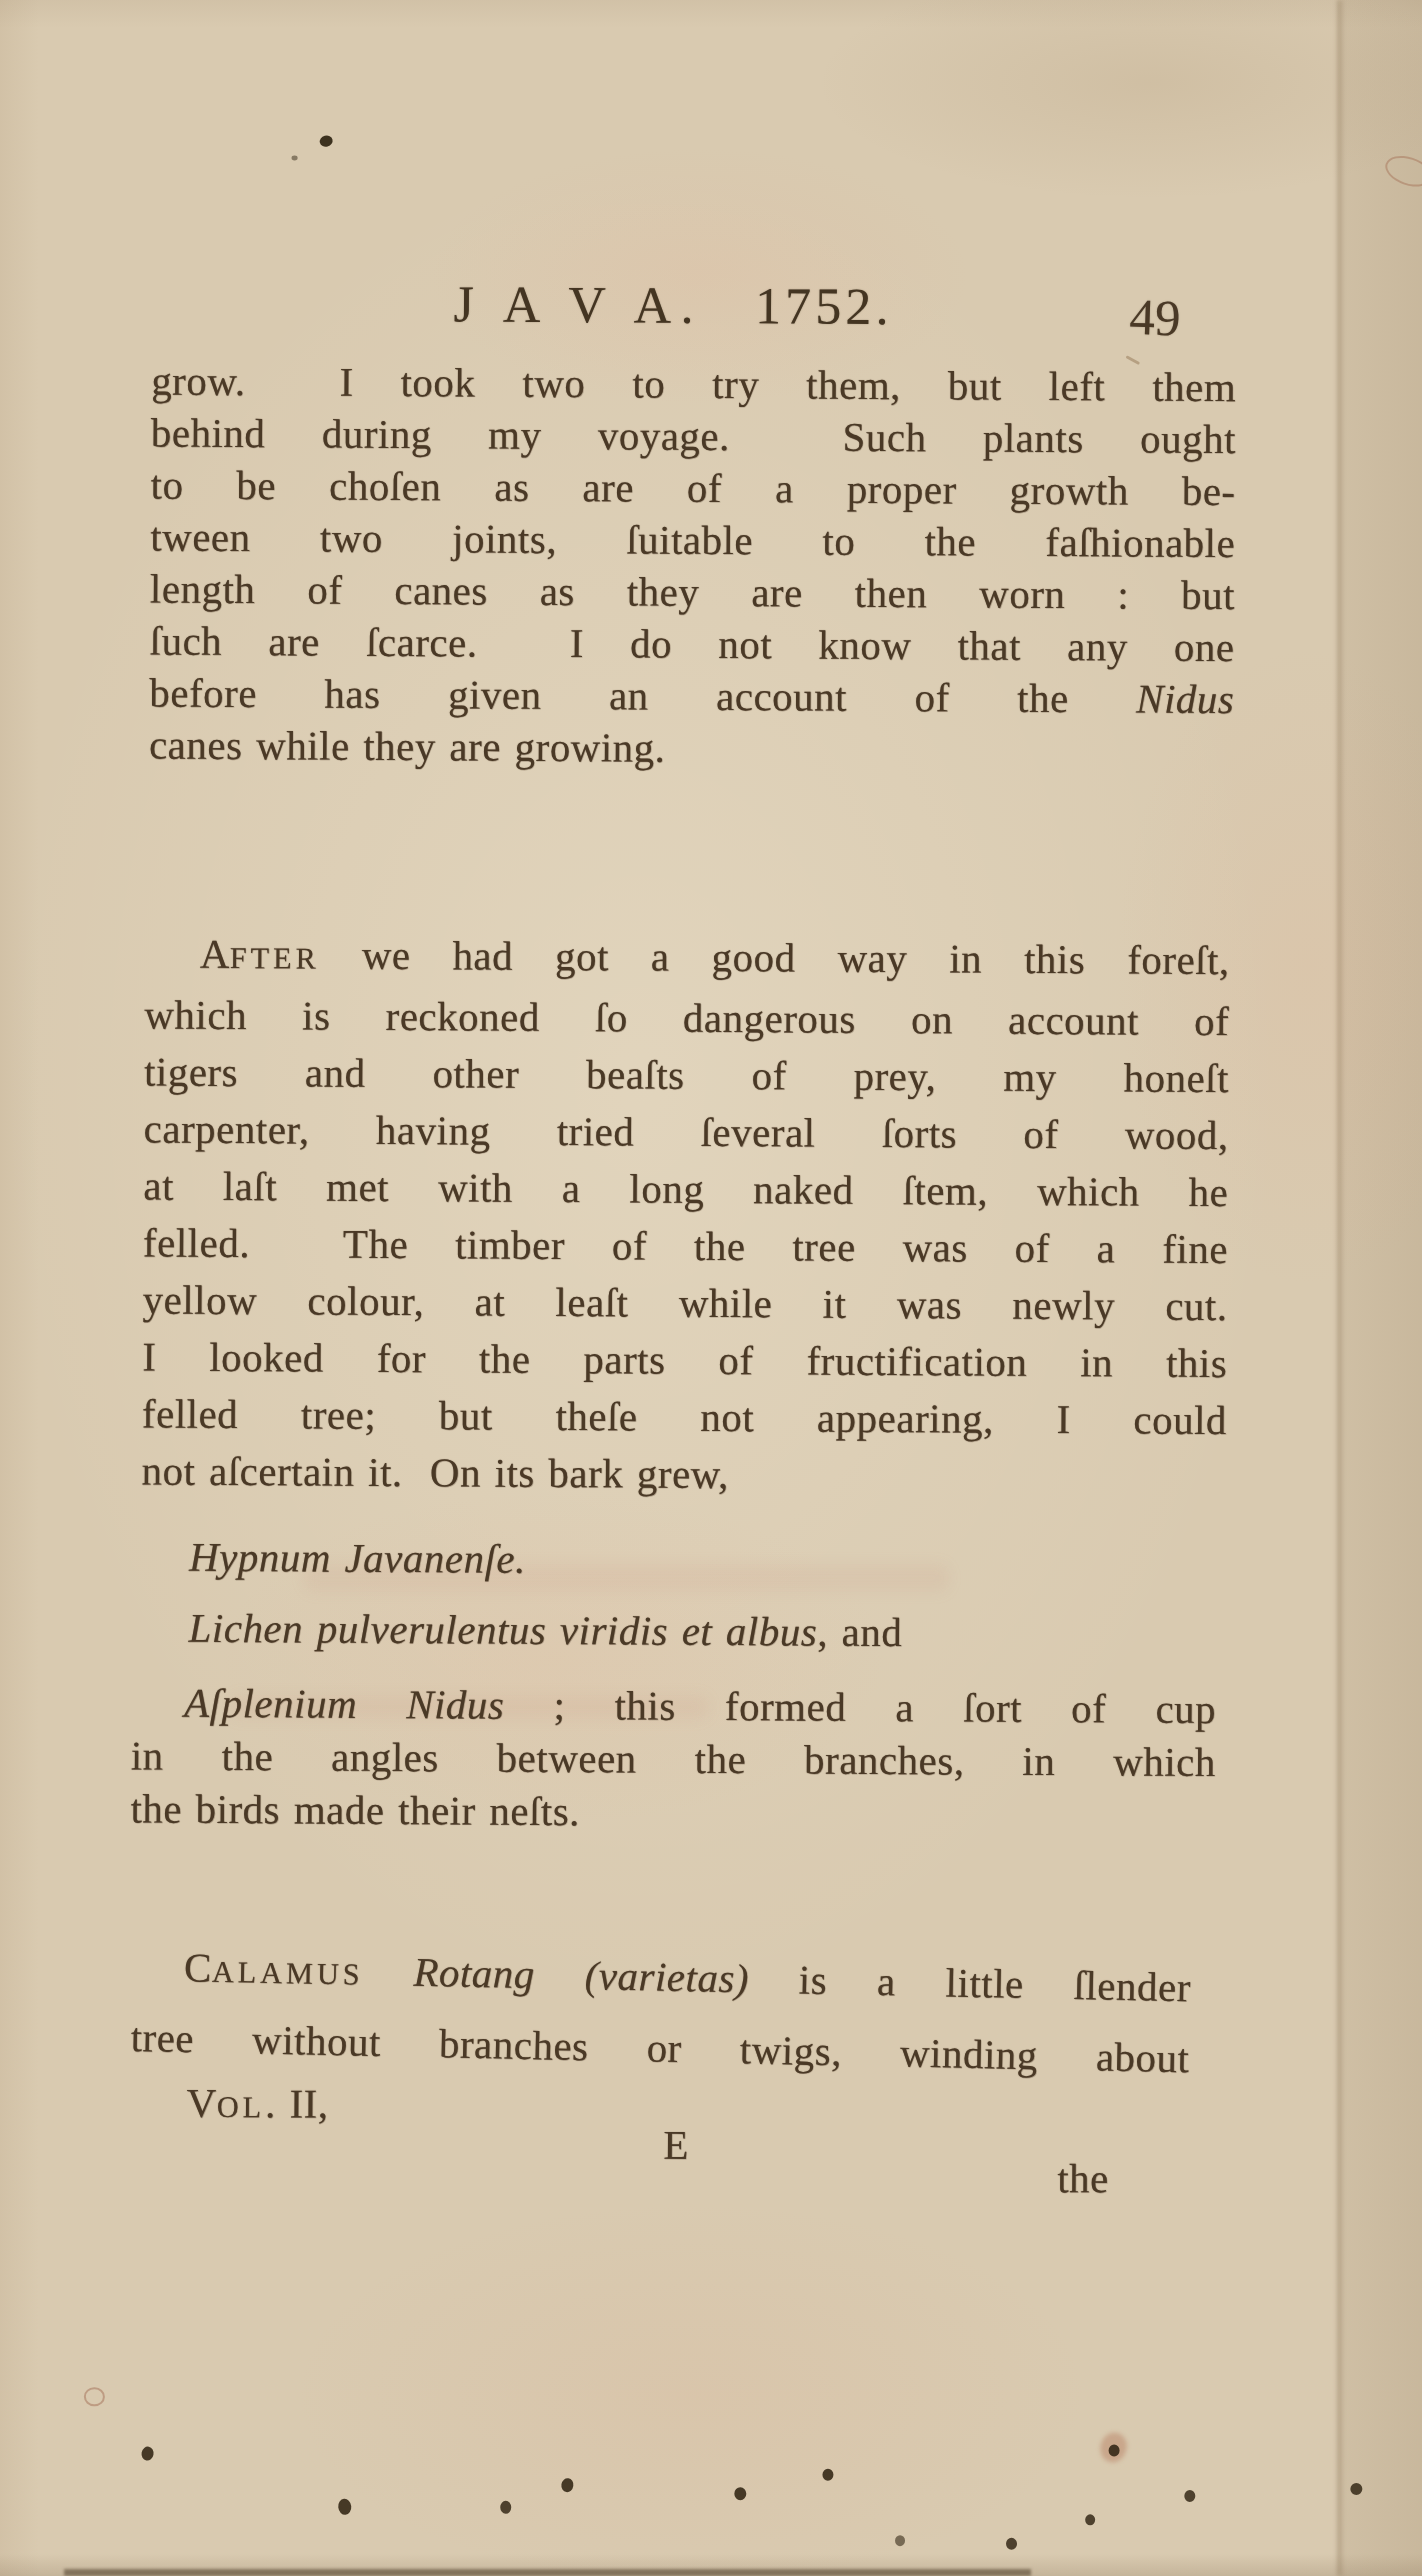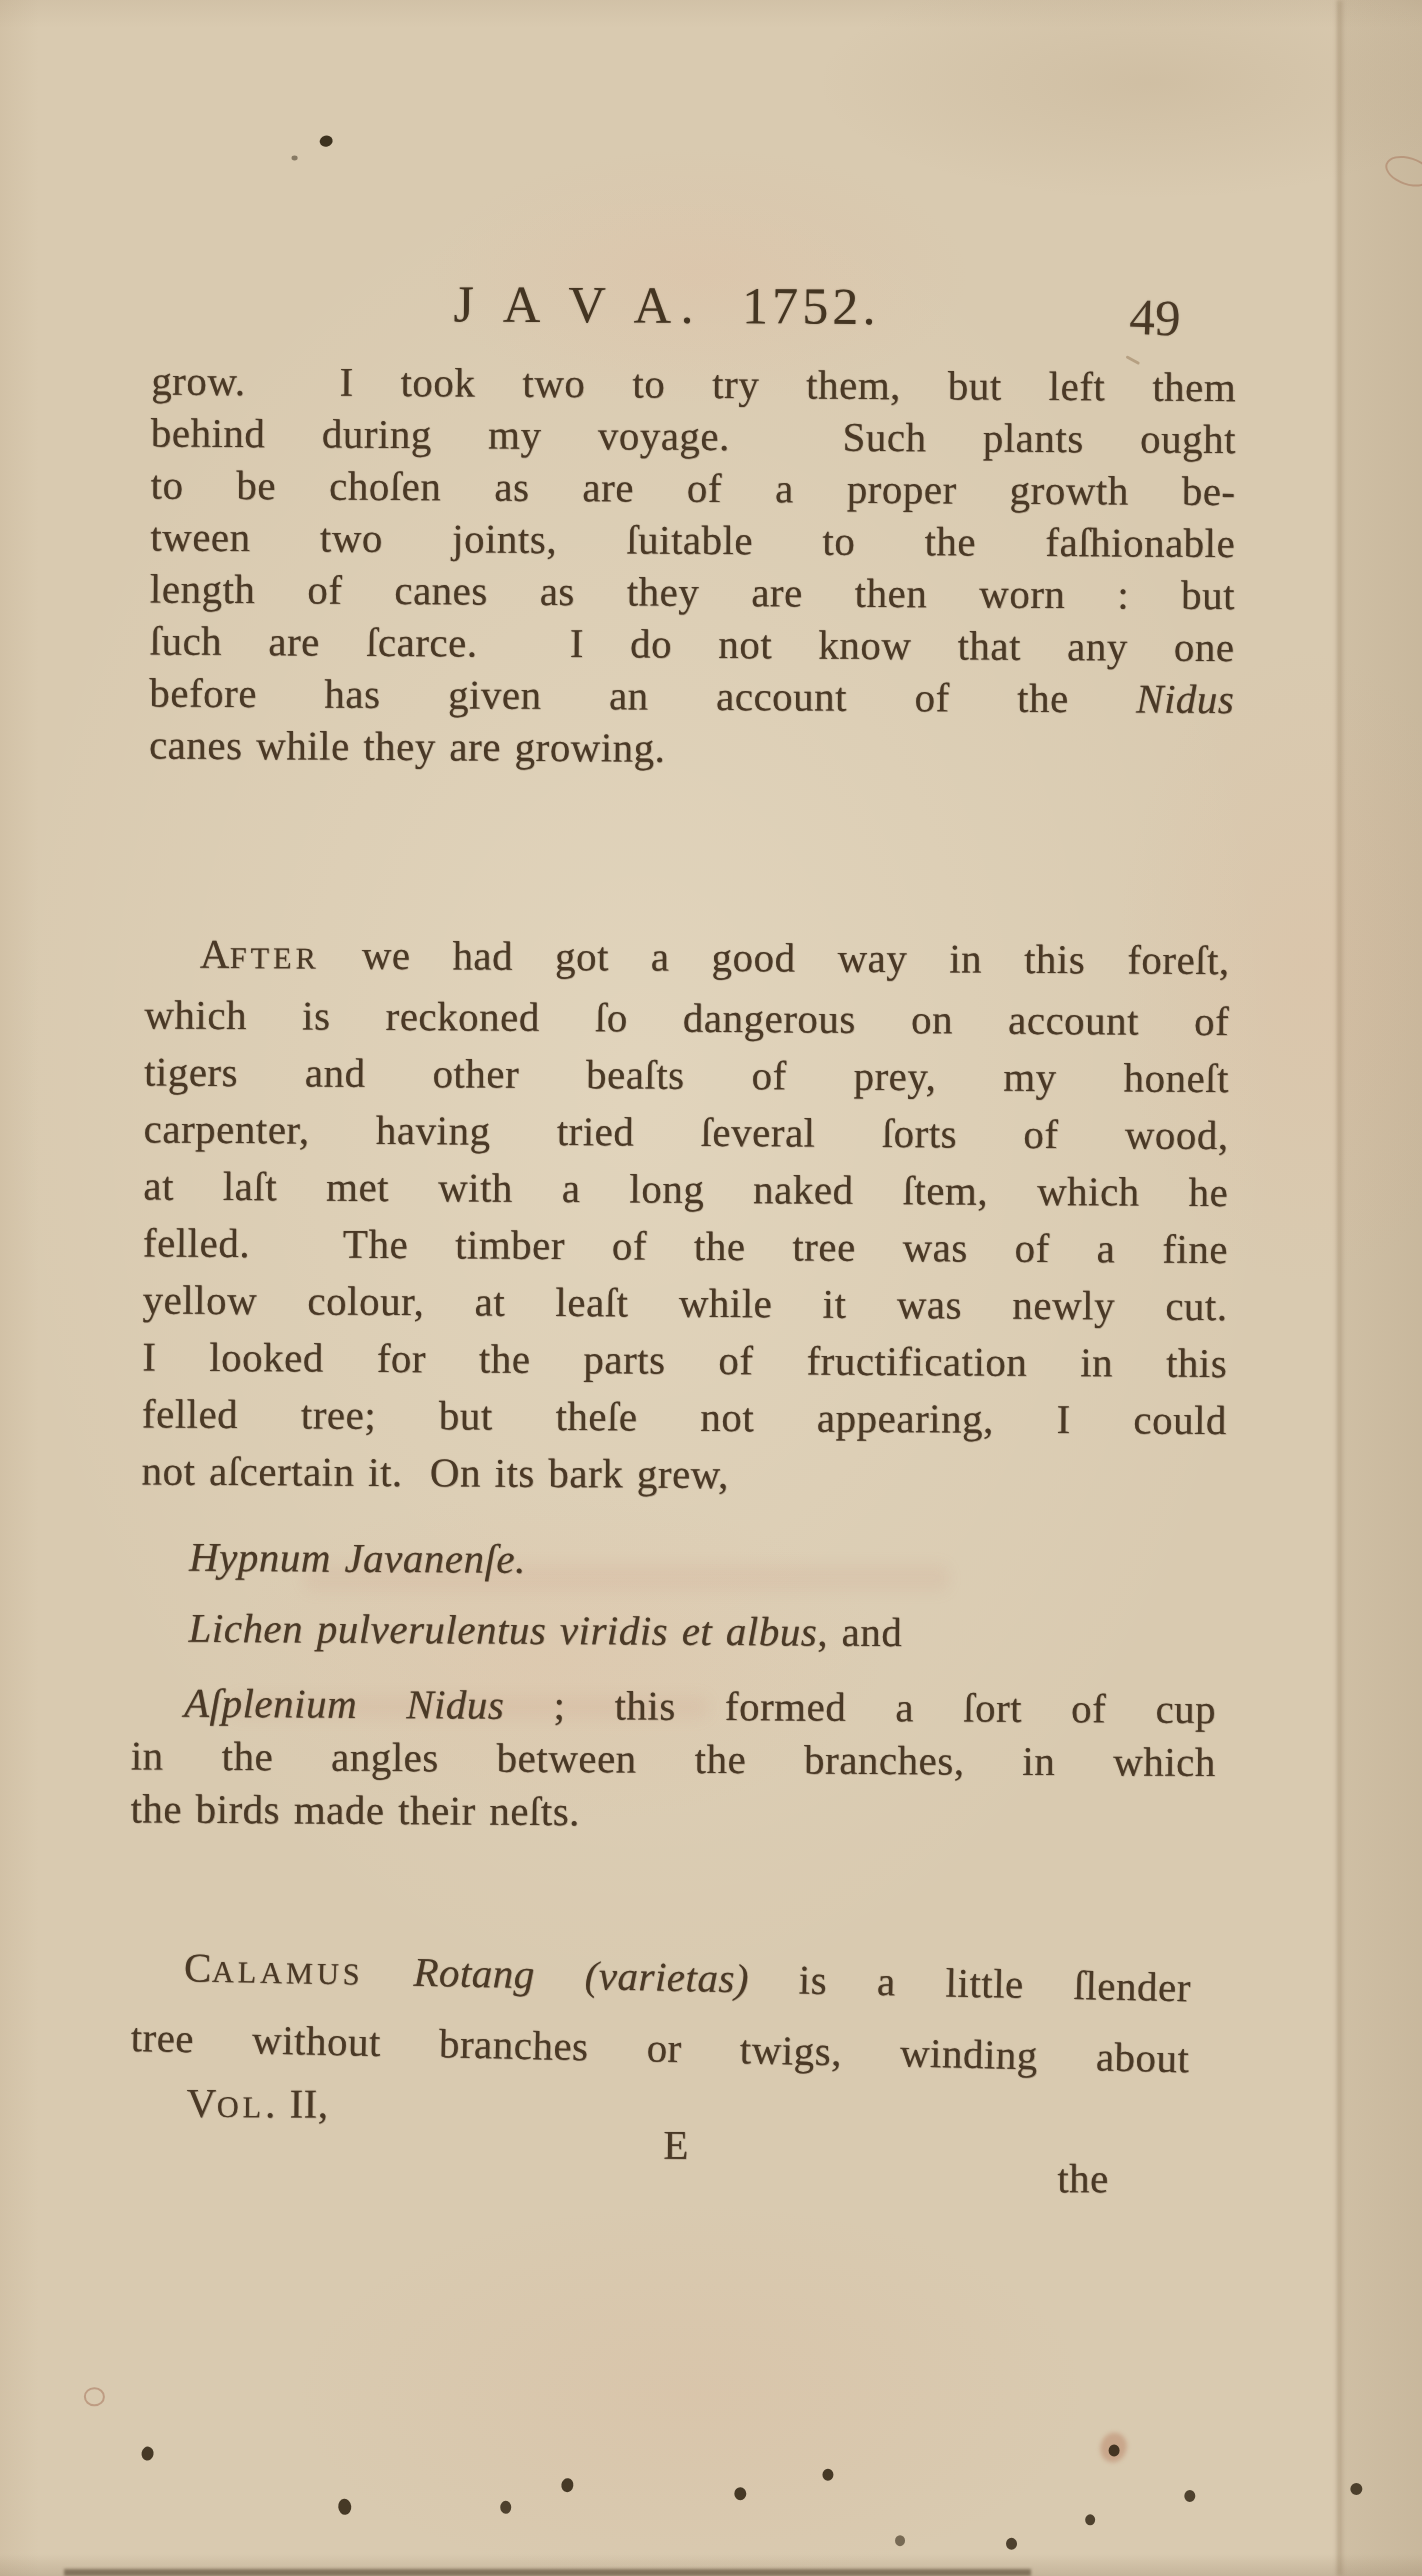--- a/index.html
+++ b/index.html
@@ -37,21 +37,21 @@
   }
   .content { position:absolute; inset:0; transform:rotate(0.35deg); transform-origin:50% 48%; }
 
   
   .header-title {
     position:absolute; left:448px; top:276px;
     font-size:52px; color:#443522; white-space:nowrap;
     letter-spacing:0.18em;
     text-shadow:0 0 1.3px rgba(68,53,34,0.55);
   }
-  .header-year { margin-left:39px; letter-spacing:0.08em; }
+  .header-year { margin-left:52px; letter-spacing:0.08em; }
   .page-number {
     position:absolute; left:1124px; top:286px;
     font-size:51px; color:#4a3926;
     text-shadow:0 0 1.3px rgba(74,57,38,0.5);
     transform:rotate(1.5deg);
   }
 
   
   .para {
     position:absolute; font-size:41px; color:#4a3926;

